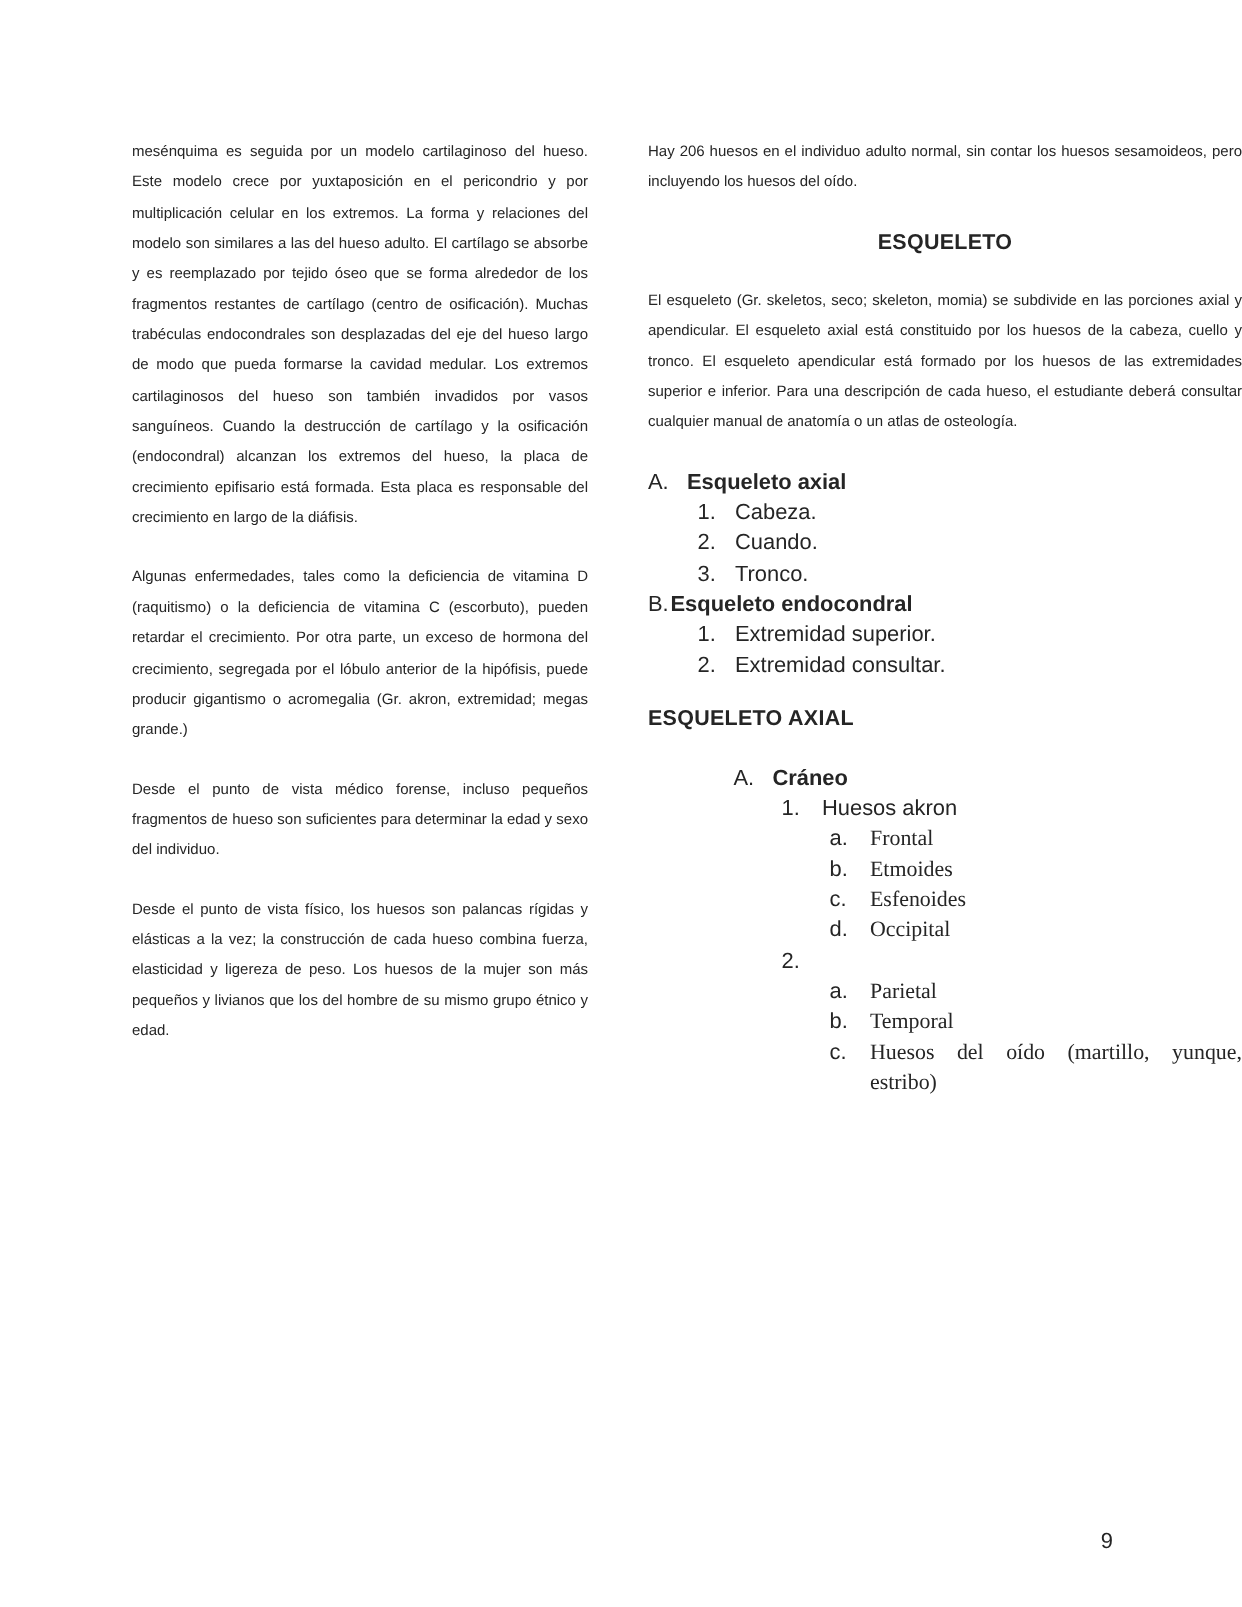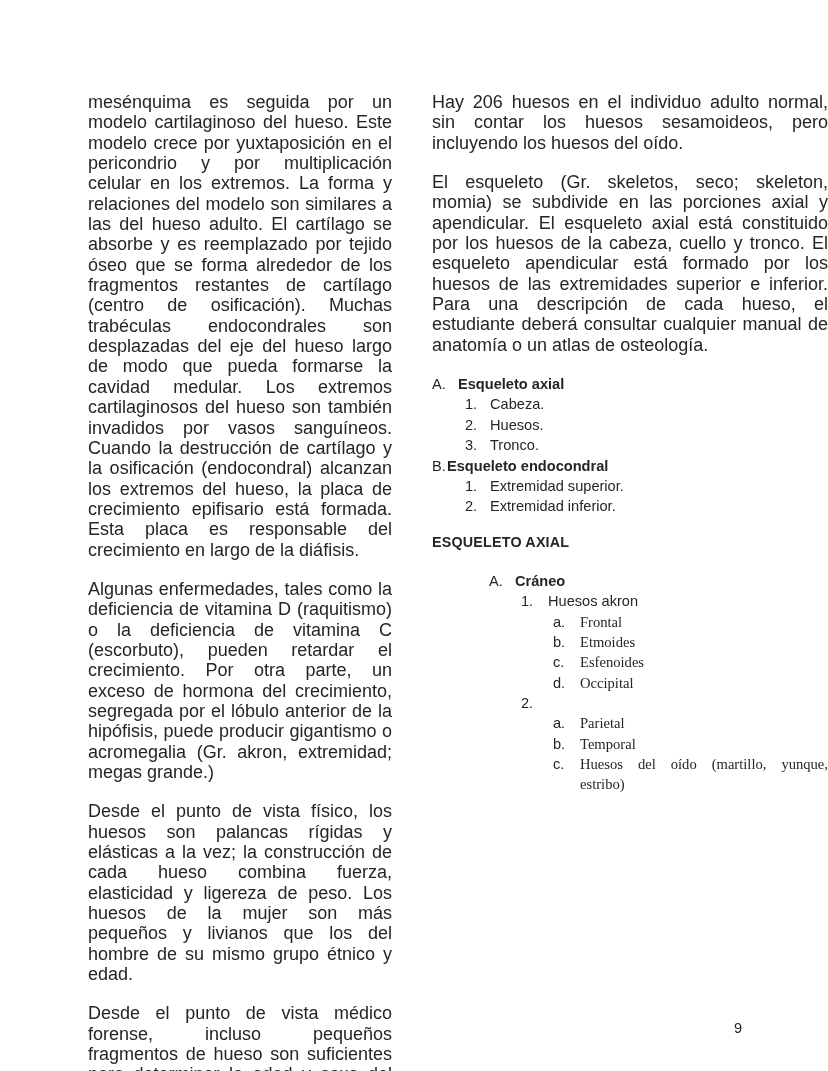--- a/index.html
+++ b/index.html
@@ -36,21 +36,21 @@
     padding-right: 0px;
   }
   .col-gutter {
     width: 40px;
   }
   .col-right {
     width: 396px;
   }
   p.body {
     margin: 0 0 19px 0;
-    font-size: 18px;
+    font-size: 10px;
     line-height: 20.35px;
     text-align: justify;
     text-justify: inter-word;
     -webkit-hyphens: none;
     hyphens: none;
   }
   p.body:last-child {
     margin-bottom: 0;
   }
   .lead {
@@ -131,68 +131,69 @@
 </head>
 <body>
 
 <div class="page">
 
   <div class="columns">
 
     <div class="col col-left">
       <p class="body">mesénquima es seguida por un modelo cartilaginoso del hueso. Este modelo crece por yuxtaposición en el pericondrio y por multiplicación celular en los extremos. La forma y relaciones del modelo son similares a las del hueso adulto. El cartílago se absorbe y es reemplazado por tejido óseo que se forma alrededor de los fragmentos restantes de cartílago (centro de osificación). Muchas trabéculas endocondrales son desplazadas del eje del hueso largo de modo que pueda formarse la cavidad medular. Los extremos cartilaginosos del hueso son también invadidos por vasos sanguíneos. Cuando la destrucción de cartílago y la osificación (endocondral) alcanzan los extremos del hueso, la placa de crecimiento epifisario está formada. Esta placa es responsable del crecimiento en largo de la diáfisis.</p>
       <p class="body">Algunas enfermedades, tales como la deficiencia de vitamina D (raquitismo) o la deficiencia de vitamina C (escorbuto), pueden retardar el crecimiento. Por otra parte, un exceso de hormona del crecimiento, segregada por el lóbulo anterior de la hipófisis, puede producir gigantismo o acromegalia (Gr. akron, extremidad; megas grande.)</p>
+      <p class="body">Desde el punto de vista médico forense, incluso pequeños fragmentos de hueso son suficientes para determinar la edad y sexo del individuo.</p>
       <p class="body">Desde el punto de vista físico, los huesos son palancas rígidas y elásticas a la vez; la construcción de cada hueso combina fuerza, elasticidad y ligereza de peso. Los huesos de la mujer son más pequeños y livianos que los del hombre de su mismo grupo étnico y edad.</p>
-      <p class="body">Desde el punto de vista médico forense, incluso pequeños fragmentos de hueso son suficientes para determinar la edad y sexo del individuo.</p>
     </div>
 
     <div class="col col-gutter"></div>
 
     <div class="col col-right">
 
       <p class="body">Hay 206 huesos en el individuo adulto normal, sin contar los huesos sesamoideos, pero incluyendo los huesos del oído.</p>
 
+      <h2 class="center-head">ESQUELETO</h2>
 
       <p class="body">El esqueleto (Gr. skeletos, seco; skeleton, momia) se subdivide en las porciones axial y apendicular. El esqueleto axial está constituido por los huesos de la cabeza, cuello y tronco. El esqueleto apendicular está formado por los huesos de las extremidades superior e inferior. Para una descripción de cada hueso, el estudiante deberá consultar cualquier manual de anatomía o un atlas de osteología.</p>
 
       <div class="outline outline-block">
 
         <div class="oline lvl-a">
           <span class="omark">A.</span>
           <span class="otext">Esqueleto axial</span>
         </div>
 
         <div class="oline lvl-1">
           <span class="omark">1.</span>
           <span class="otext">Cabeza.</span>
         </div>
 
         <div class="oline lvl-1">
           <span class="omark">2.</span>
-          <span class="otext">Huesos.</span>
+          <span class="otext">Cuando.</span>
         </div>
 
         <div class="oline lvl-1">
           <span class="omark">3.</span>
           <span class="otext">Tronco.</span>
         </div>
 
         <div class="oline lvl-a lvl-a-tight">
           <span class="omark">B.</span>
           <span class="otext">Esqueleto endocondral</span>
         </div>
 
         <div class="oline lvl-1">
           <span class="omark">1.</span>
           <span class="otext">Extremidad superior.</span>
         </div>
 
         <div class="oline lvl-1">
           <span class="omark">2.</span>
-          <span class="otext">Extremidad inferior.</span>
+          <span class="otext">Extremidad consultar.</span>
         </div>
 
       </div>
 
       <h3 class="left-head">ESQUELETO AXIAL</h3>
 
 
       <div class="outline outline-nested">
 
         <div class="oline lvl-a">

